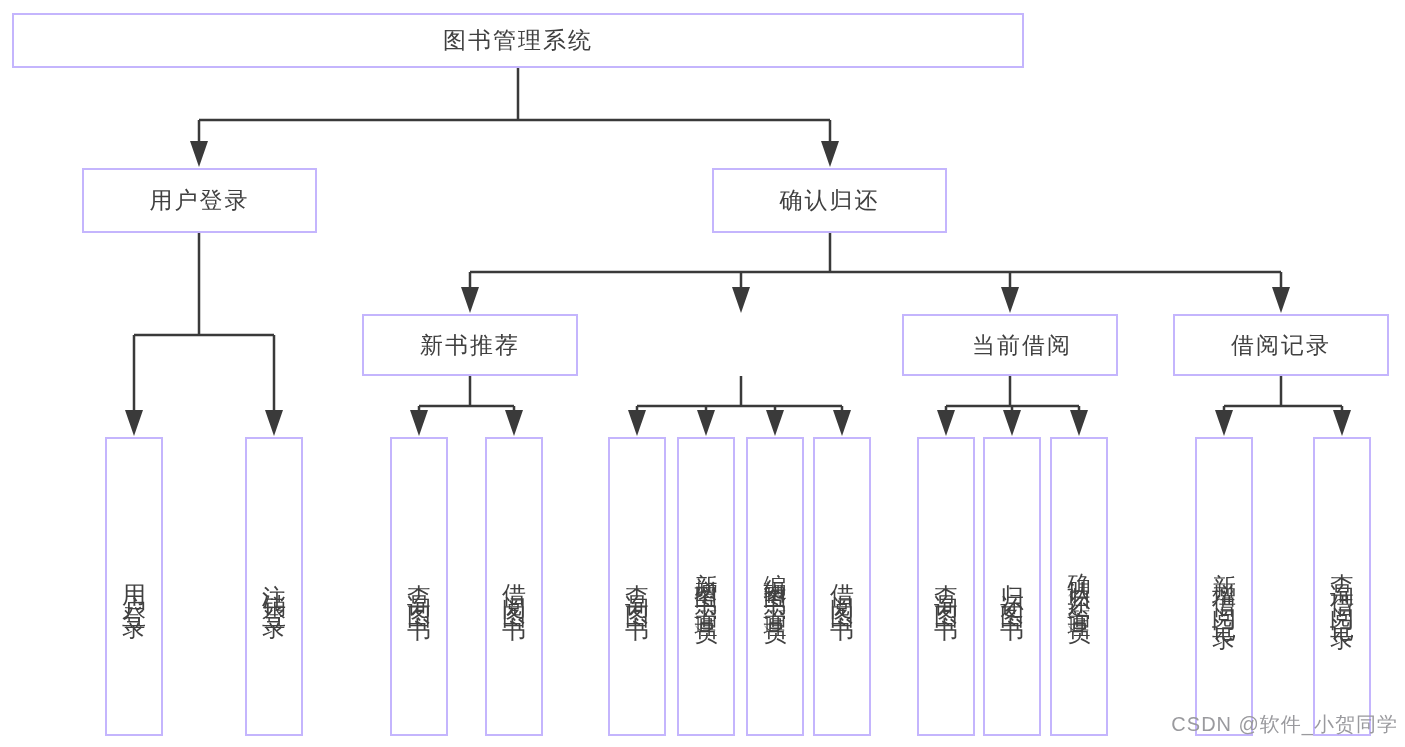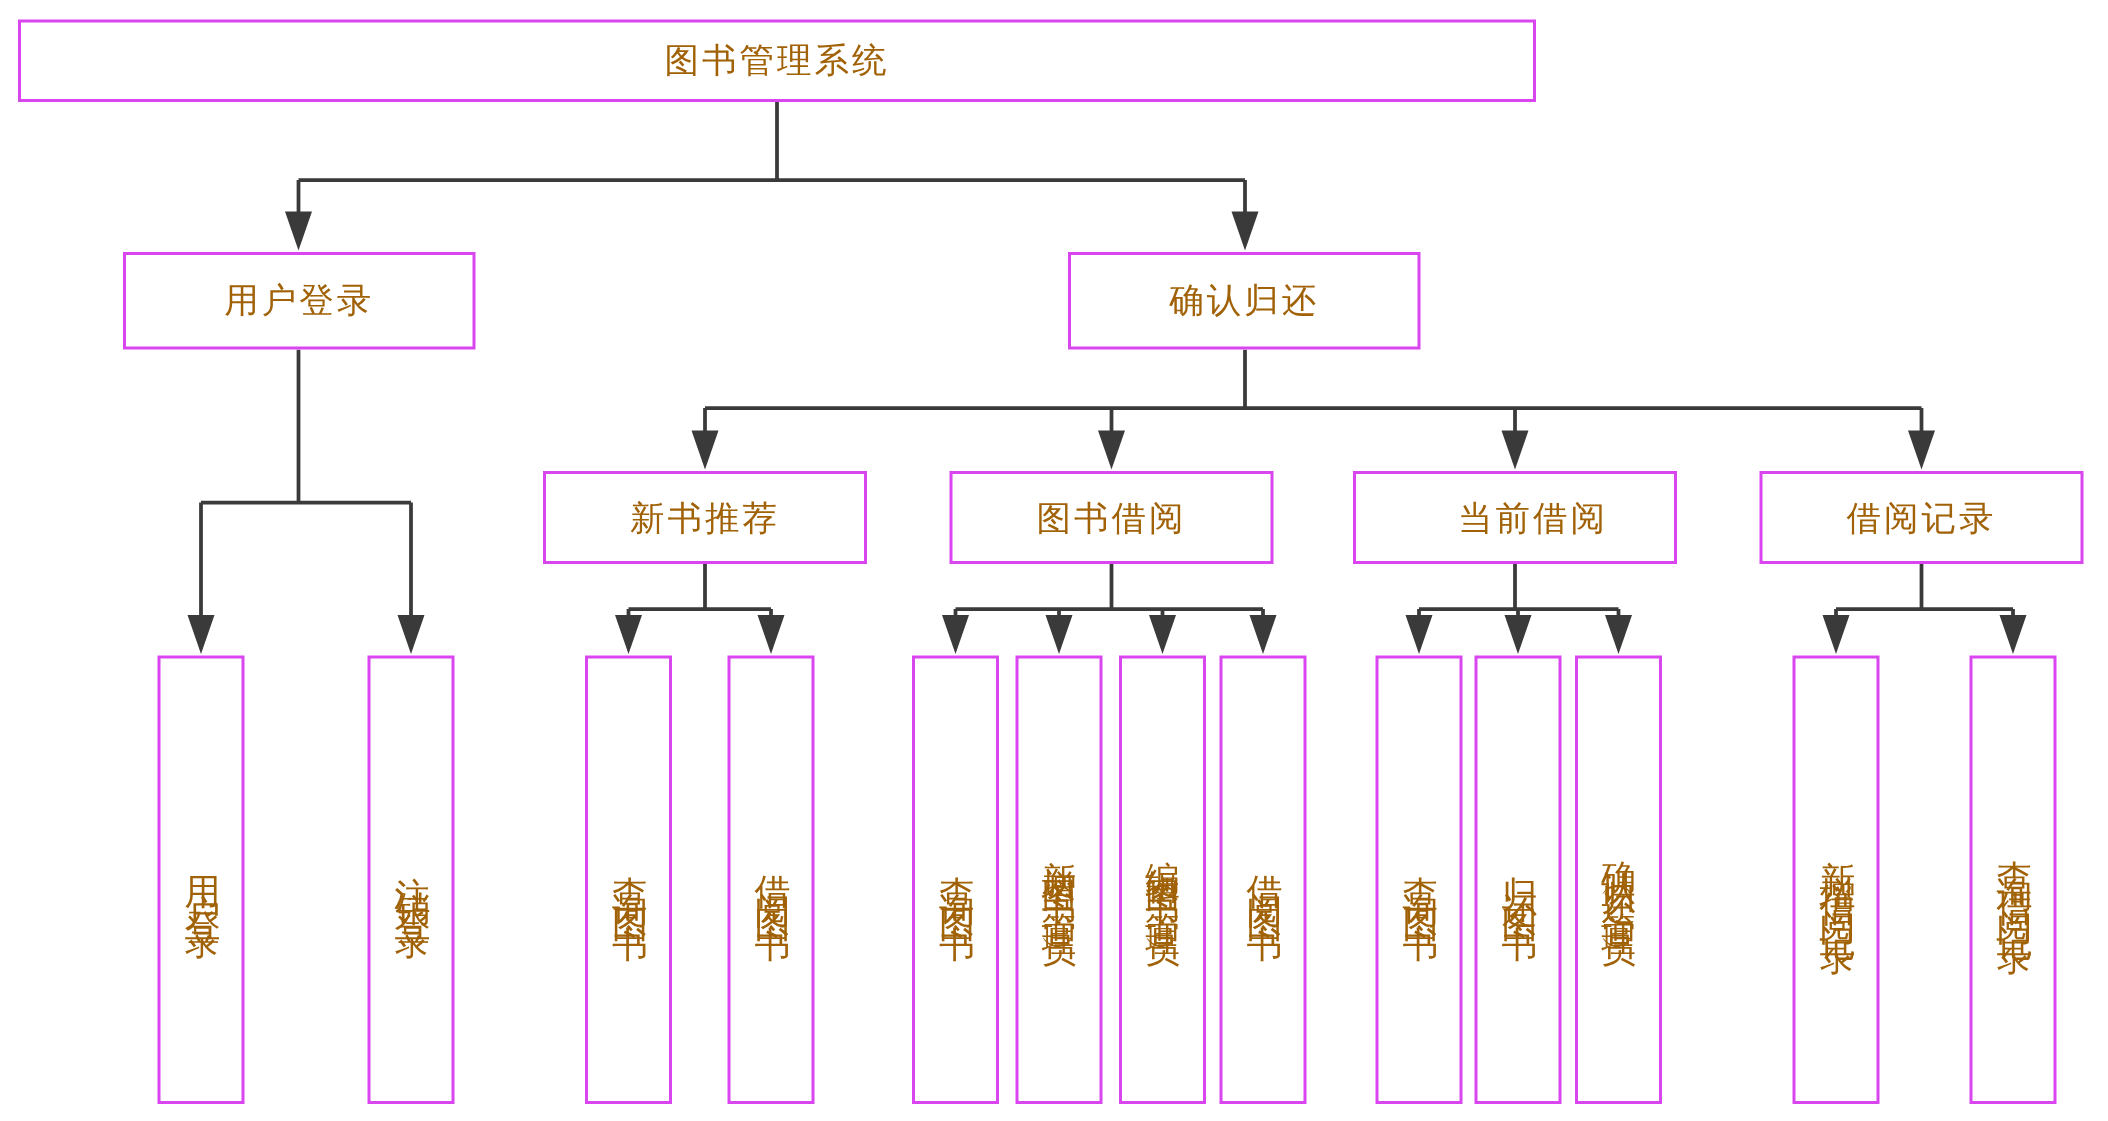--- a/index.html
+++ b/index.html
@@ -7,26 +7,26 @@
     position:relative;
     width:1405px; height:747px;
     background:#ffffff;
     font-family:"Liberation Sans","DejaVu Sans",sans-serif;
     overflow:hidden;
   }
   #wires { position:absolute; left:0; top:0; z-index:1; }
   .node {
     position:absolute;
     box-sizing:border-box;
-    border:2px solid #d946ef;
+    border:2px solid #c4b5fd;
     background:#ffffff;
     display:flex;
     align-items:center;
     justify-content:center;
-    color:#a16207;
+    color:#404040;
     z-index:2;
   }
   .hlabel { font-size:23px; letter-spacing:2px; white-space:nowrap; }
   .lv1 { left:12px;  top:13px;  width:1012px; height:55px; }
   .lv2 { width:235px; height:65px; top:168px; }
   .lv3 { width:216px; height:62px; top:314px; }
   .lv4 { width:58px;  height:299px; top:437px; }
   .vtext {
     writing-mode:vertical-rl;
     text-orientation:mixed;
@@ -101,23 +101,20 @@
   <div class="node lv2" style="left:82px;">
     <span class="hlabel">用户登录</span>
   </div>
   <div class="node lv2" style="left:712px;">
     <span class="hlabel">确认归还</span>
   </div>
 
   <div class="node lv3" style="left:362px;">
     <span class="hlabel">新书推荐</span>
   </div>
-  <div class="node lv3" style="left:633px;">
-    <span class="hlabel">图书借阅</span>
-  </div>
   <div class="node lv3" style="left:902px;padding-left:24px;">
     <span class="hlabel">当前借阅</span>
   </div>
   <div class="node lv3" style="left:1173px;">
     <span class="hlabel">借阅记录</span>
   </div>
 
   <div class="node lv4" style="left:105px;">
     <span class="vtext">用户登录</span>
   </div>
@@ -155,14 +152,15 @@
     <span class="vtext tight">确认归还（管理员）</span>
   </div>
 
   <div class="node lv4" style="left:1195px;">
     <span class="vtext">新增借阅记录</span>
   </div>
   <div class="node lv4" style="left:1313px;">
     <span class="vtext">查询借阅记录</span>
   </div>
 
+  <div id="watermark">CSDN @软件_小贺同学</div>
 
 </div>
 
 </body></html>

